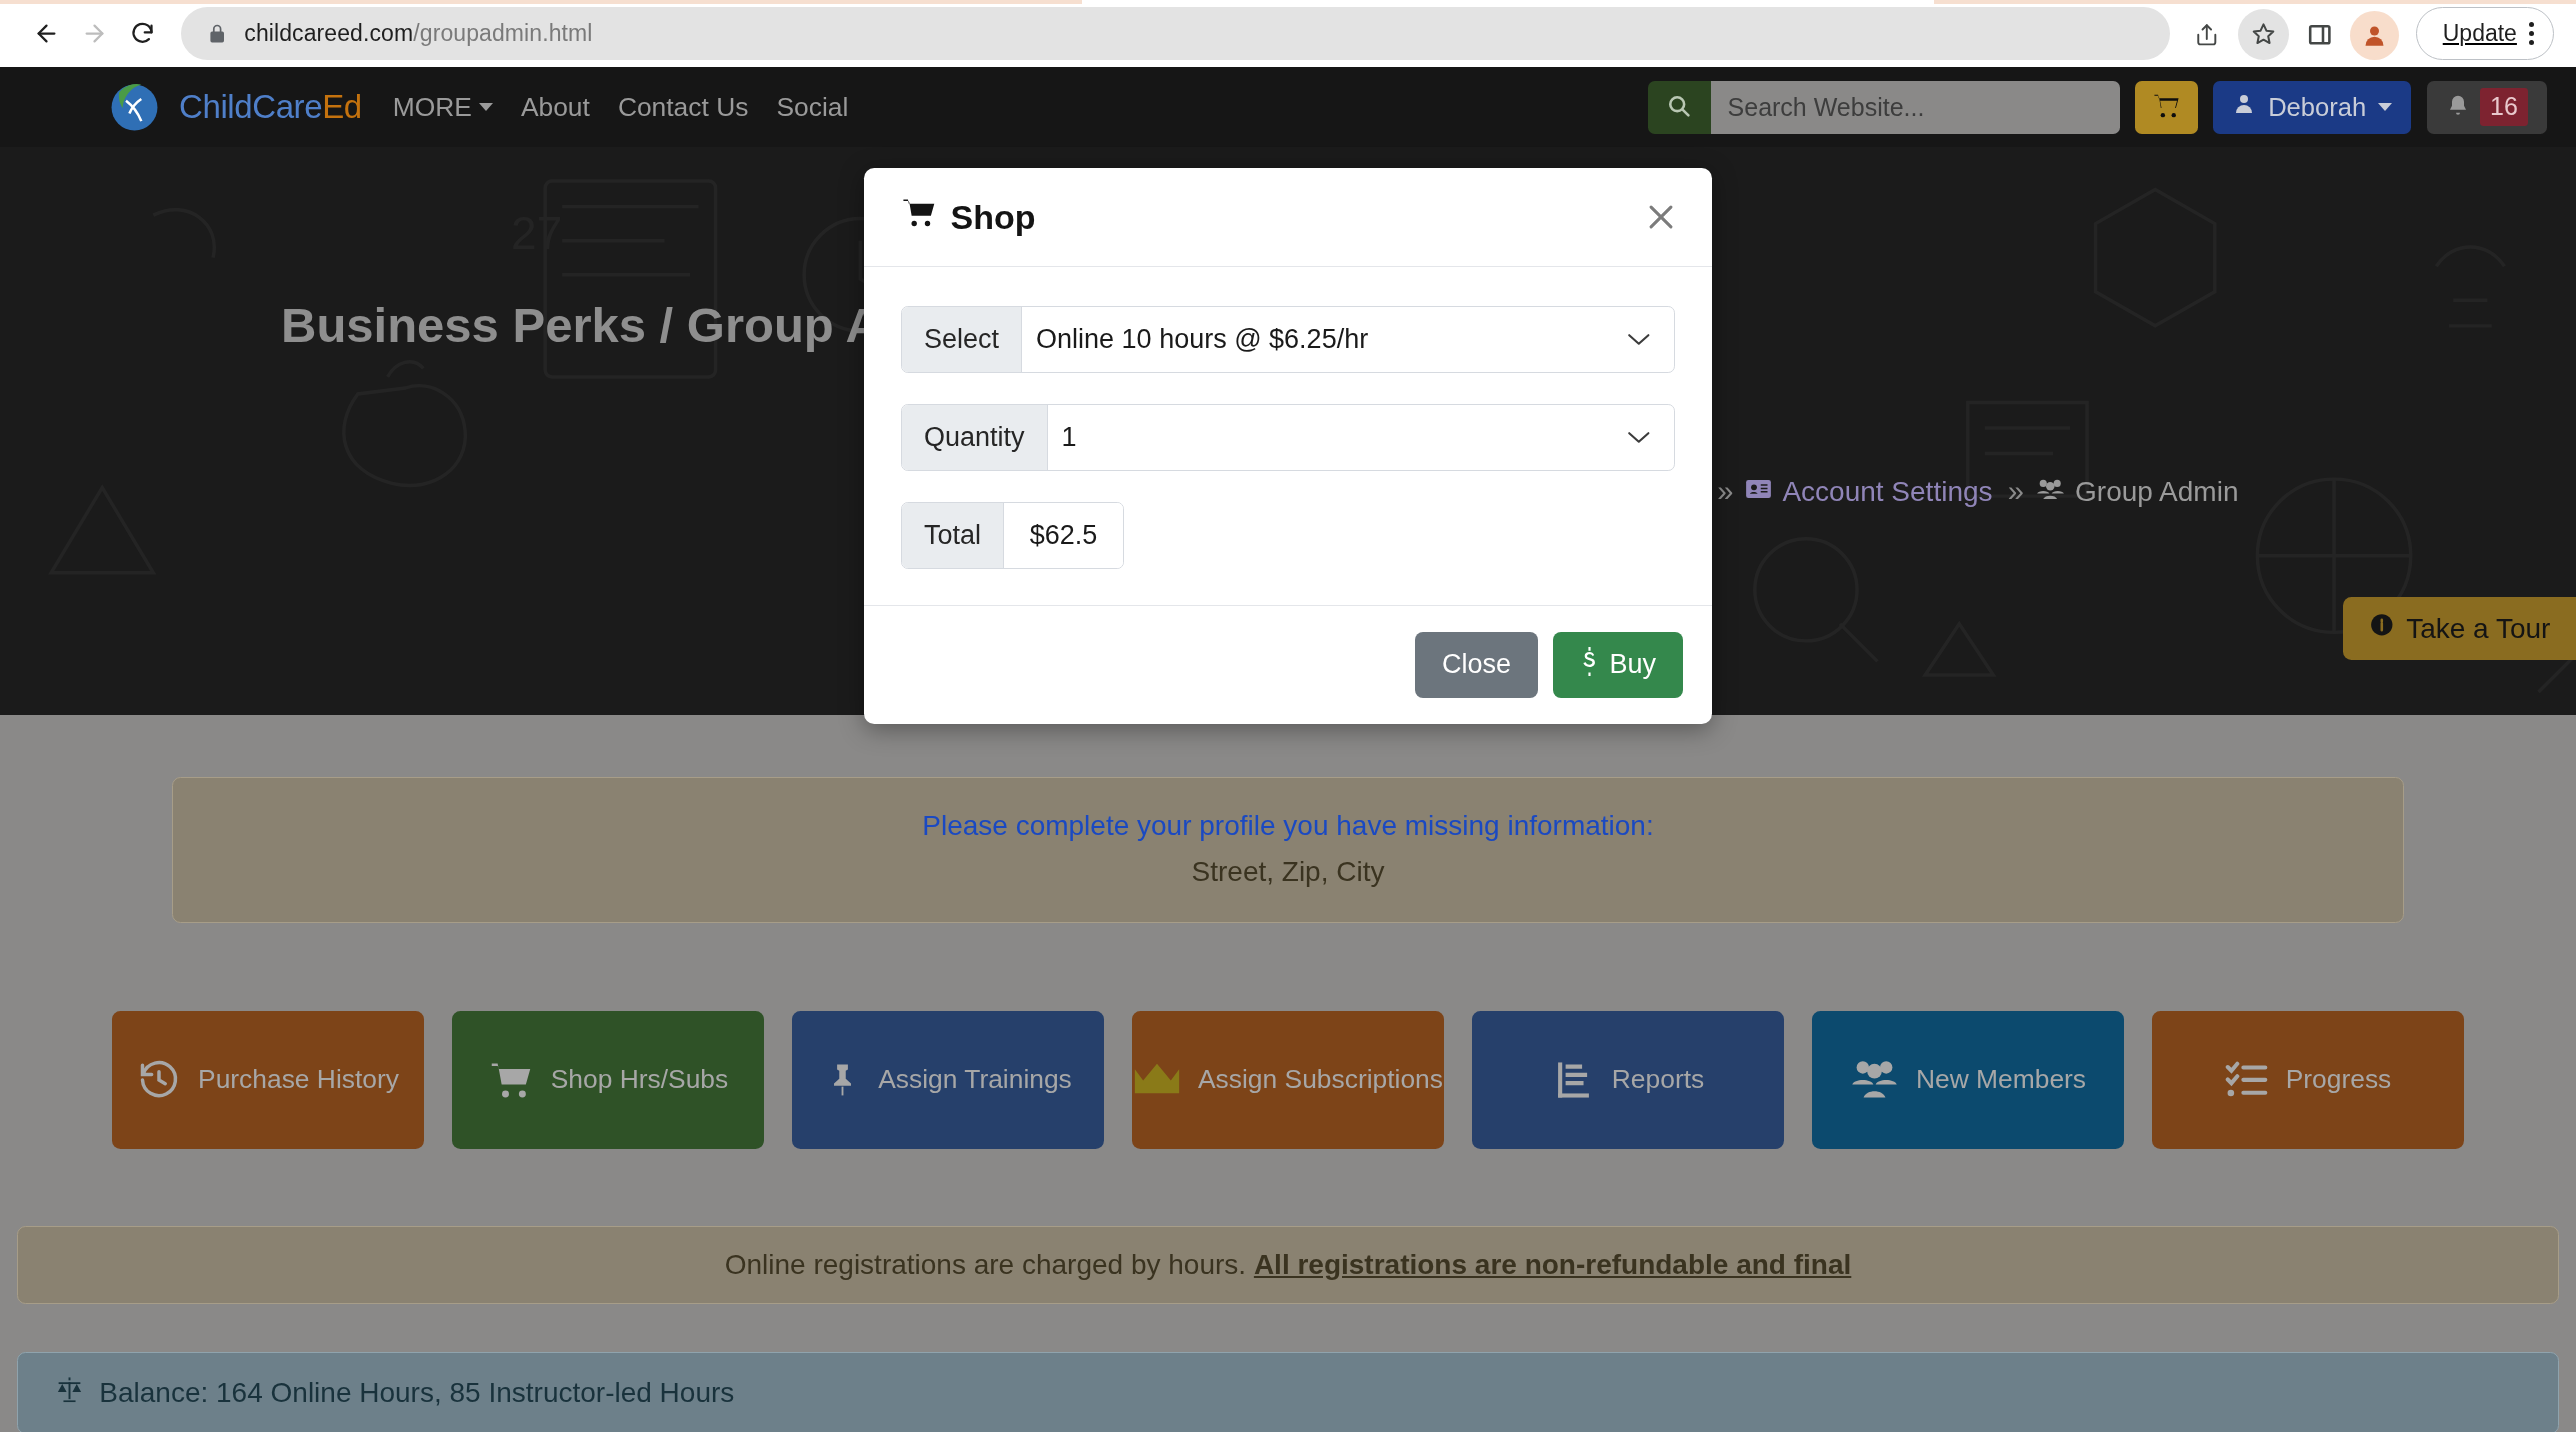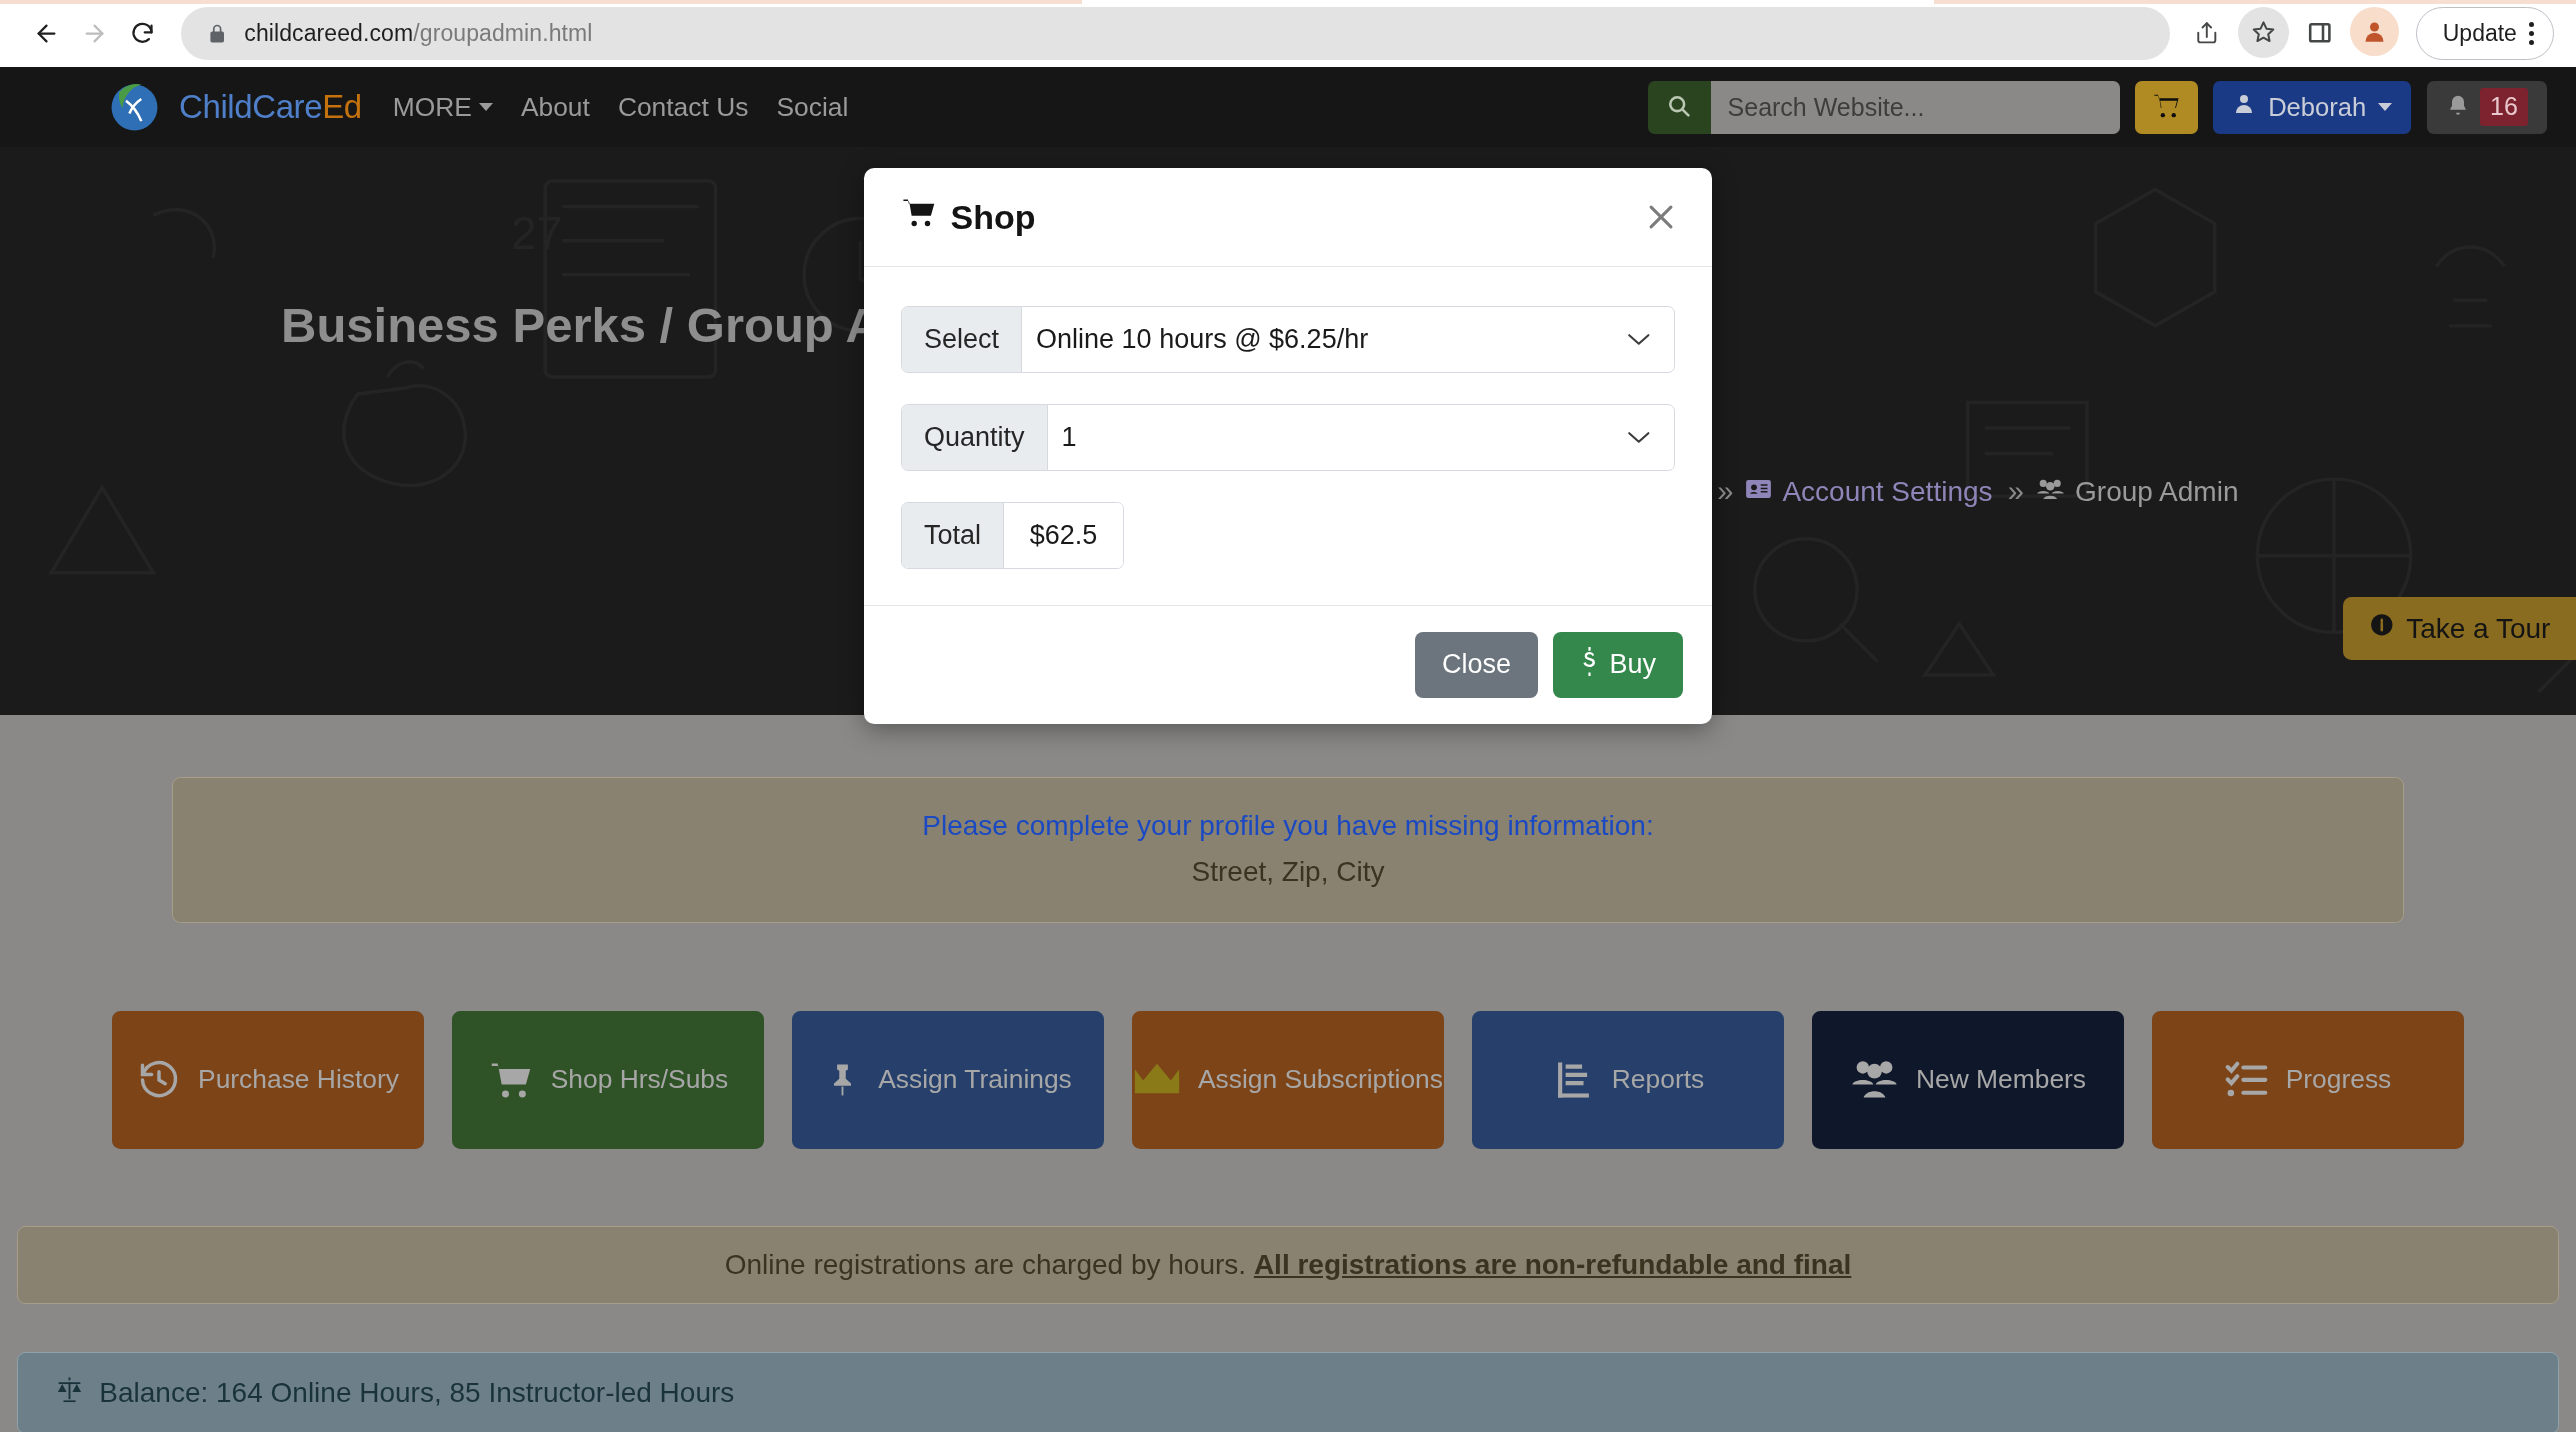--- a/index.html
+++ b/index.html
@@ -37,21 +37,21 @@
     background: #e3e3e3; border-radius: 27px;
     display: flex; align-items: center;
     padding: 0 25.6px;
   }
   .lock-icon { flex: 0 0 auto; margin-right: 17px; color: #5f6368; display:flex; }
   .url-text {
     font-size: 23px; color: #1f1f1f; white-space: nowrap;
     letter-spacing: 0.1px;
   }
   .url-text .path { color: #7a7a7a; }
-  .chrome-right { display: flex; align-items: flex-start; gap: 5.1px; flex: 0 0 auto; }
+  .chrome-right { display: flex; align-items: flex-end; gap: 5.1px; flex: 0 0 auto; text-decoration: underline; }
   .cr-btn {
     width: 51px; height: 51px; border-radius: 50%;
     display: flex; align-items: center; justify-content: center;
     color: #444746;
   }
   .cr-btn.in-omni { background: #e3e3e3; }
   .avatar-chip {
     width: 49px; height: 49px; border-radius: 50%;
     background: #f8ddcb; display: flex; align-items: center; justify-content: center;
     color: #c0542a;
@@ -474,21 +474,21 @@
       <div class="tile" style="background:#26406b">
         <span class="ticon">
           <svg width="43" height="44" viewBox="0 0 24 24" fill="currentColor">
               <path d="M3.4 2.2h2.3v19.6H3.4z"></path>
               <path d="M3.4 19.5h17.2v2.3H3.4z"></path>
               <path d="M7.6 3.4h9.2v2.3H7.6zM7.6 8h12v2.3h-12zM7.6 12.6h10v2.3h-10z"></path>
             </svg>
         </span>
         <span class="tlabel">Reports</span>
       </div>
-      <div class="tile" style="background:#0f172a">
+      <div class="tile" style="background:#0c4a6e">
         <span class="ticon">
           <svg width="49" height="43" viewBox="0 0 26 22" fill="currentColor">
               <circle cx="6.8" cy="4.6" r="3.3"></circle>
               <circle cx="19.2" cy="4.6" r="3.3"></circle>
               <circle cx="13" cy="6.6" r="3.9"></circle>
               <path d="M1.2 13.6c1-3.2 10.2-3.2 11.2 0z"></path>
               <path d="M13.6 13.6c1-3.2 10.2-3.2 11.2 0z"></path>
               <path d="M7.2 20.6c1.6-4.4 10-4.4 11.6 0z"></path>
             </svg>
         </span>

